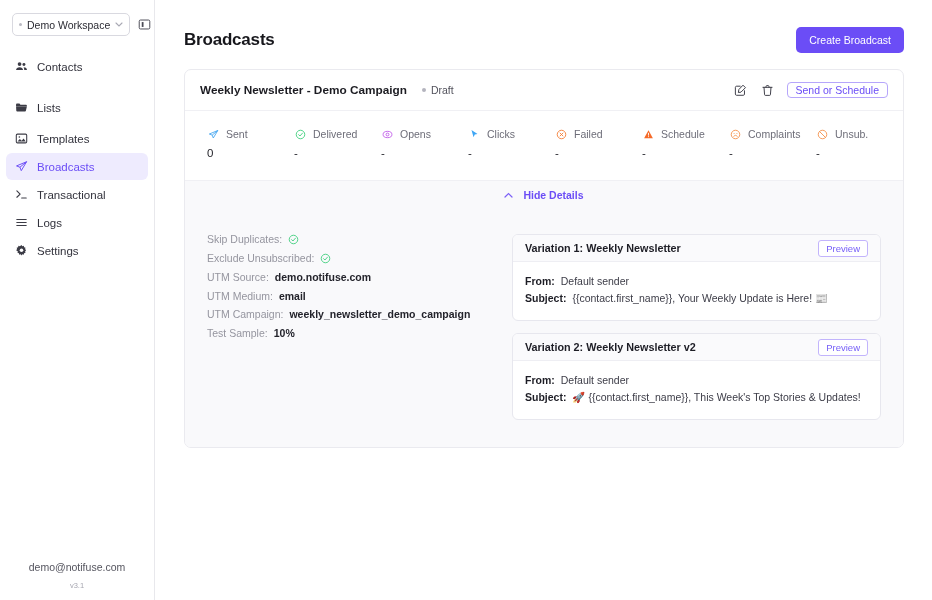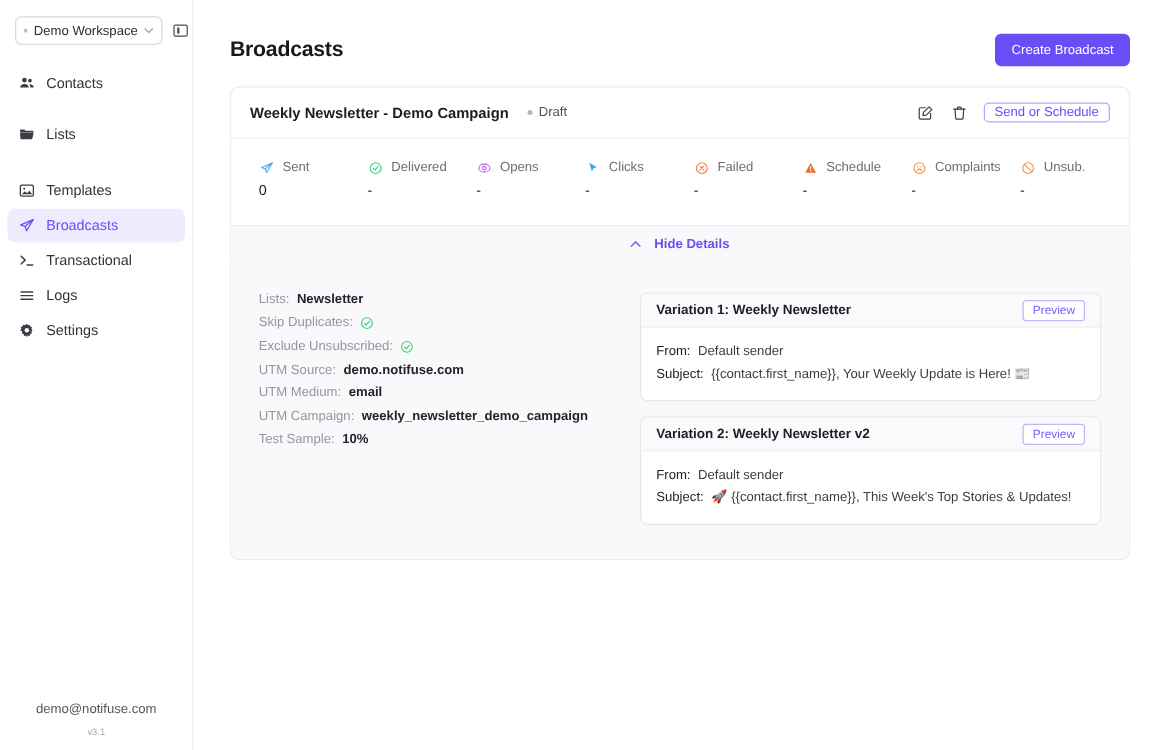--- a/index.html
+++ b/index.html
@@ -195,21 +195,21 @@
     color: #7760f8;
     background: #fff;
     font-size: 9.5px;
     border-radius: 3px;
     padding: 2px 7px;
     cursor: pointer;
     font-family: inherit;
   }
   .var-body { padding: 8px 12px 10px 12px; }
   .var-line { display: flex; align-items: baseline; gap: 6px; margin: 5px 0; }
-  .var-k { font-size: 10.5px; font-weight: normal; color: #1d1d25; white-space: nowrap;}
+  .var-k { font-size: 10.5px; font-weight: bold; color: #1d1d25; white-space: nowrap;}
   .var-v { font-size: 10.5px; color: #3c3c47; }
 </style>
 </head>
 <body>
 
 <div id="sidebar">
 
   <div class="ws-row">
     <div class="ws-select">
       <span class="ws-dot"></span>
@@ -235,21 +235,21 @@
         <svg width="13" height="13" viewBox="0 0 16 16" fill="currentColor">
             <circle cx="5.6" cy="5" r="2.3"></circle>
             <circle cx="11" cy="5.6" r="1.8"></circle>
             <path d="M1.3 12.4c0-2.2 1.9-3.6 4.3-3.6s4.3 1.4 4.3 3.6z"></path>
             <path d="M10.6 9c2 0 4.1 1 4.1 3.1v.3h-3.3c0-1.3-.4-2.5-.8-3.4z"></path>
           </svg>
       </span>
       <span>Contacts</span>
     </div>
 
-    <div class="nav-item" style="margin-bottom:18px">
+    <div class="nav-item" style="margin-bottom:4px">
       <span class="nv-icon">
         <svg width="13" height="13" viewBox="0 0 16 16" fill="currentColor">
             <path d="M1.3 4.2c0-.6.5-1 1-1h3.2l1.2 1.3h6.9c.6 0 1 .4 1 1v.6H1.3z"></path>
             <path d="M1.3 6.5h13.4l-1.3 5.6c-.1.5-.5.8-1 .8H2.6c-.5 0-.9-.3-1-.8z"></path>
           </svg>
       </span>
       <span>Lists</span>
     </div>
 
     <div class="nav-item" style="margin-bottom:1px">
@@ -460,24 +460,20 @@
             <path d="M1 5l3.5-3.5L8 5" stroke="currentColor" stroke-width="1.2" fill="none" stroke-linecap="round"></path>
           </svg>
       </span>
       <span class="dt-label">Hide Details</span>
     </div>
 
     <div class="details-body">
 
       <div class="det-left">
 
-        <div class="det-row">
-          <span class="det-key">Lists:</span>
-          <span class="det-val">Newsletter</span>
-        </div>
 
         <div class="det-row">
           <span class="det-key">Skip Duplicates:</span>
           <span class="chk" style="color:#3ecf7c">
             <svg width="11" height="11" viewBox="0 0 16 16" fill="none" stroke="currentColor" stroke-width="1.3">
                 <circle cx="8" cy="8" r="6.2"></circle>
                 <path d="M5.2 8.2l2 2 3.7-4.2" stroke-linecap="round" stroke-linejoin="round"></path>
               </svg>
           </span>
         </div>

